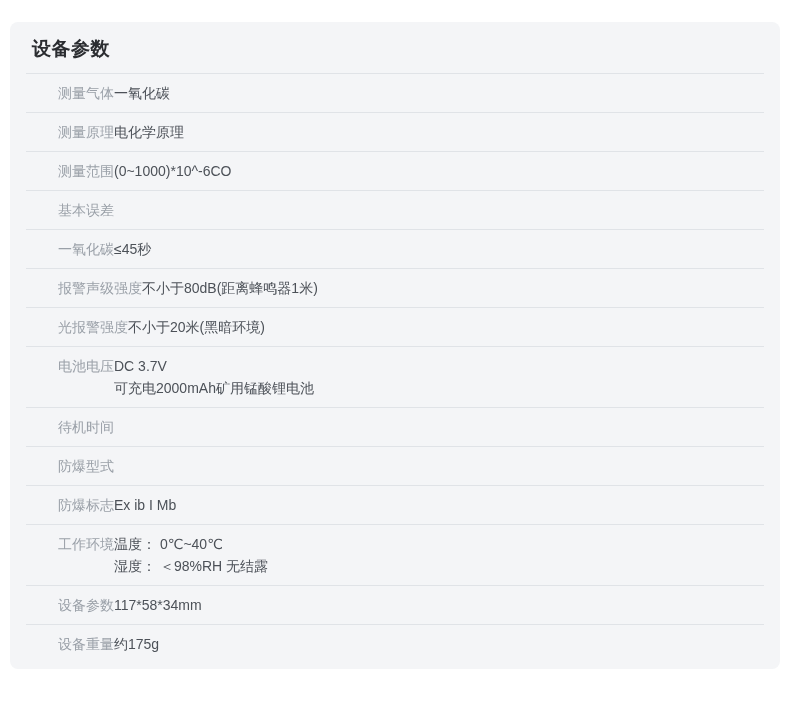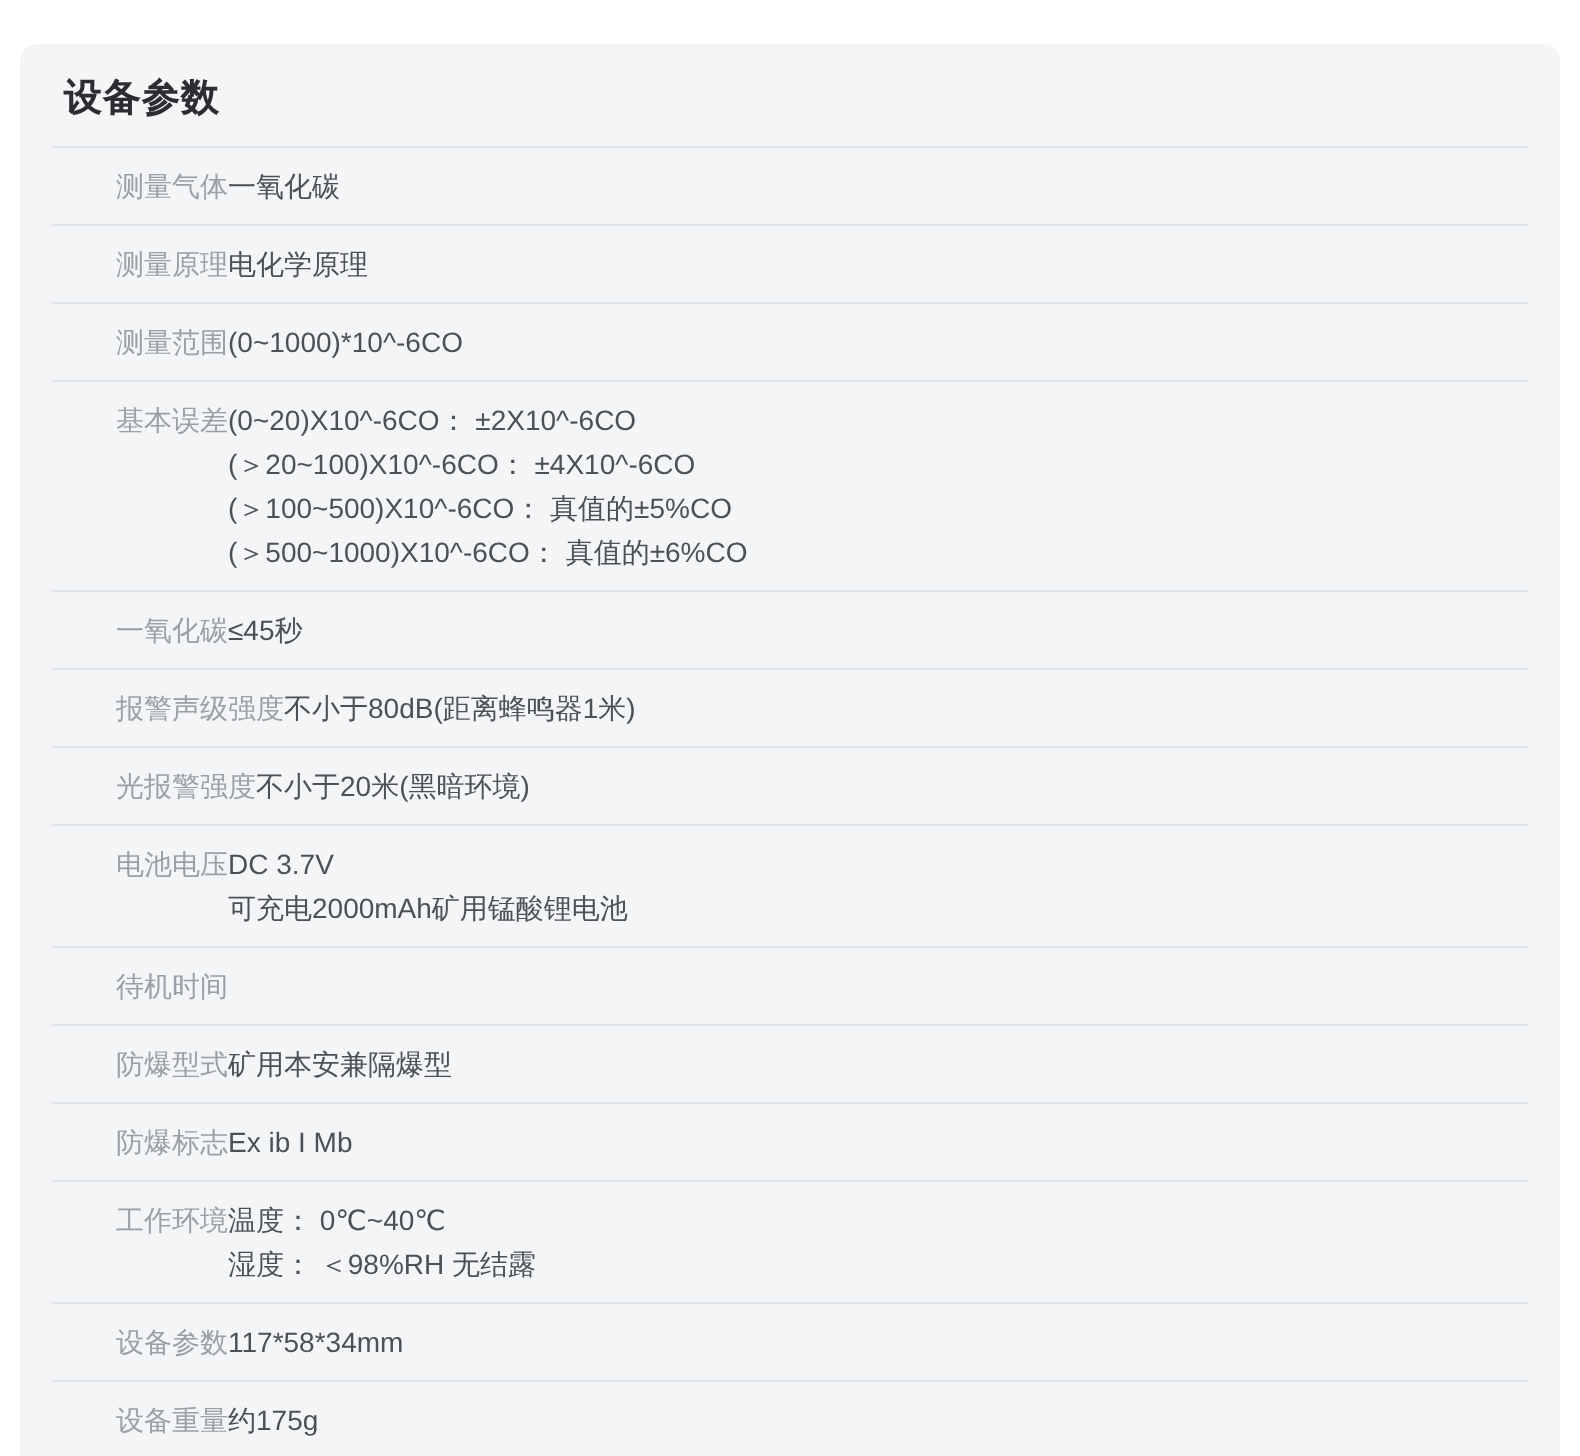--- a/index.html
+++ b/index.html
@@ -71,26 +71,20 @@
 
   <div class="spec-row">
     <div class="spec-label">测量范围</div>
     <div class="spec-value">
           <span class="value-line">(0~1000)*10^-6CO</span>
         </div>
   </div>
 
   <div class="spec-row">
     <div class="spec-label">基本误差</div>
-    <div class="spec-value">
-          <span class="value-line">(0~20)X10^-6CO： ±2X10^-6CO</span>
-          <span class="value-line">(＞20~100)X10^-6CO： ±4X10^-6CO</span>
-          <span class="value-line">(＞100~500)X10^-6CO： 真值的±5%CO</span>
-          <span class="value-line">(＞500~1000)X10^-6CO： 真值的±6%CO</span>
-        </div>
   </div>
 
   <div class="spec-row">
     <div class="spec-label">一氧化碳</div>
     <div class="spec-value">
           <span class="value-line">≤45秒</span>
         </div>
   </div>
 
   <div class="spec-row">
@@ -114,23 +108,20 @@
           <span class="value-line">可充电2000mAh矿用锰酸锂电池</span>
         </div>
   </div>
 
   <div class="spec-row">
     <div class="spec-label">待机时间</div>
   </div>
 
   <div class="spec-row">
     <div class="spec-label">防爆型式</div>
-    <div class="spec-value">
-          <span class="value-line">矿用本安兼隔爆型</span>
-        </div>
   </div>
 
   <div class="spec-row">
     <div class="spec-label">防爆标志</div>
     <div class="spec-value">
           <span class="value-line">Ex ib I Mb</span>
         </div>
   </div>
 
   <div class="spec-row">

